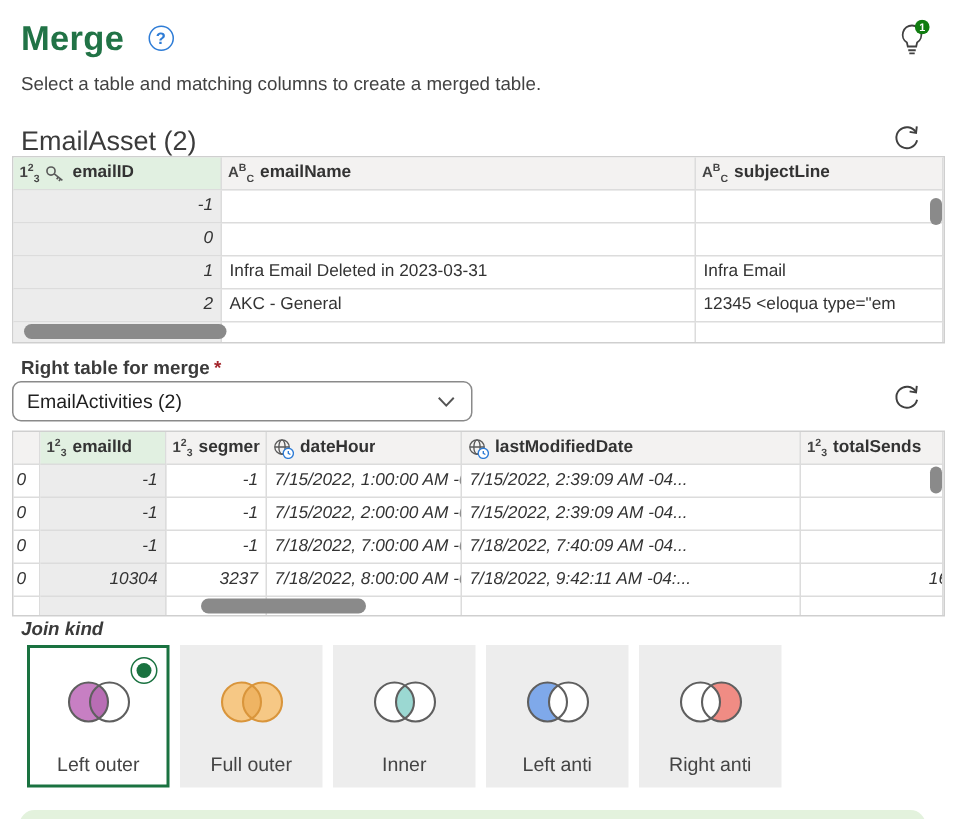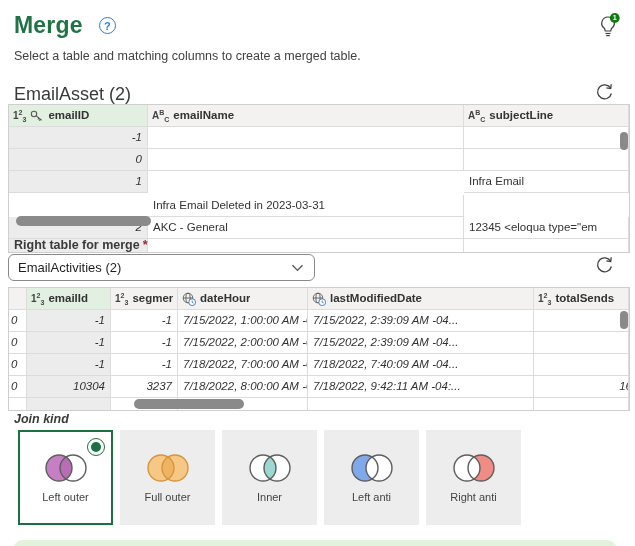--- a/index.html
+++ b/index.html
@@ -66,21 +66,21 @@
   .hpill { position:absolute; height:10px; border-radius:5px; background:#8a8a8a; cursor:grab; }
 
   
   .join-label { position:absolute; left:14px; top:412px; font-size:12.5px; font-weight:600; color:#3b3b3b;font-style:italic; }
   .cards { position:absolute; left:18px; top:430px; display:flex; gap:7px; }
   .card {
     position:relative; width:95px; height:95px; background:#ededed;
     display:flex; flex-direction:column; align-items:center; padding-top:23px; cursor:pointer;
   }
   .card.selected { background:#fff; border:2px solid #1a7240; padding-top:21px; }
-  .card .lbl { margin-top:8px; font-size:11px; color:#444; text-align:center; width:70px; line-height:1.25; }
+  .card .lbl { margin-top:19px; font-size:13px; color:#444; text-align:center; width:70px; line-height:1.25; }
   .radio {
     position:absolute; top:6px; right:6px; width:18px; height:18px; border:1.5px solid #1a7240;
     border-radius:50%; background:#fff; display:flex; align-items:center; justify-content:center;
   }
   .radio::after { content:""; width:10px; height:10px; border-radius:50%; background:#1a7240; }
 
   
   .banner {
     position:absolute; left:13px; top:540px; width:604px; height:14px;
     background:#e3f2dd; border-radius:10px 10px 0 0;
@@ -141,21 +141,21 @@
         <div class="cell txt" style="width: 316px;"></div>
         <div class="cell txt" style="width: 165px;"></div>
       </div>
       <div class="trow">
         <div class="cell num sel" style="width: 139px;">0</div>
         <div class="cell txt" style="width: 316px;"></div>
         <div class="cell txt" style="width: 165px;"></div>
       </div>
       <div class="trow">
         <div class="cell num sel" style="width: 139px;">1</div>
-        <div class="cell txt" style="width: 316px; margin-top: 24px;">Infra Email Deleted in 2023-03-31</div>
+        <div class="cell txt" style="width: 316px;">Infra Email Deleted in 2023-03-31</div>
         <div class="cell txt" style="width: 165px;">Infra Email</div>
       </div>
       <div class="trow">
         <div class="cell num sel" style="width: 139px;">2</div>
         <div class="cell txt" style="width: 316px;">AKC - General</div>
         <div class="cell txt" style="width: 165px;">12345 &lt;eloqua type="em</div>
       </div>
       <div class="trow scroll-row">
         <div class="cell sel" style="width: 139px; height: 13px;"></div>
         <div class="cell" style="width: 316px; height: 13px;"></div>

